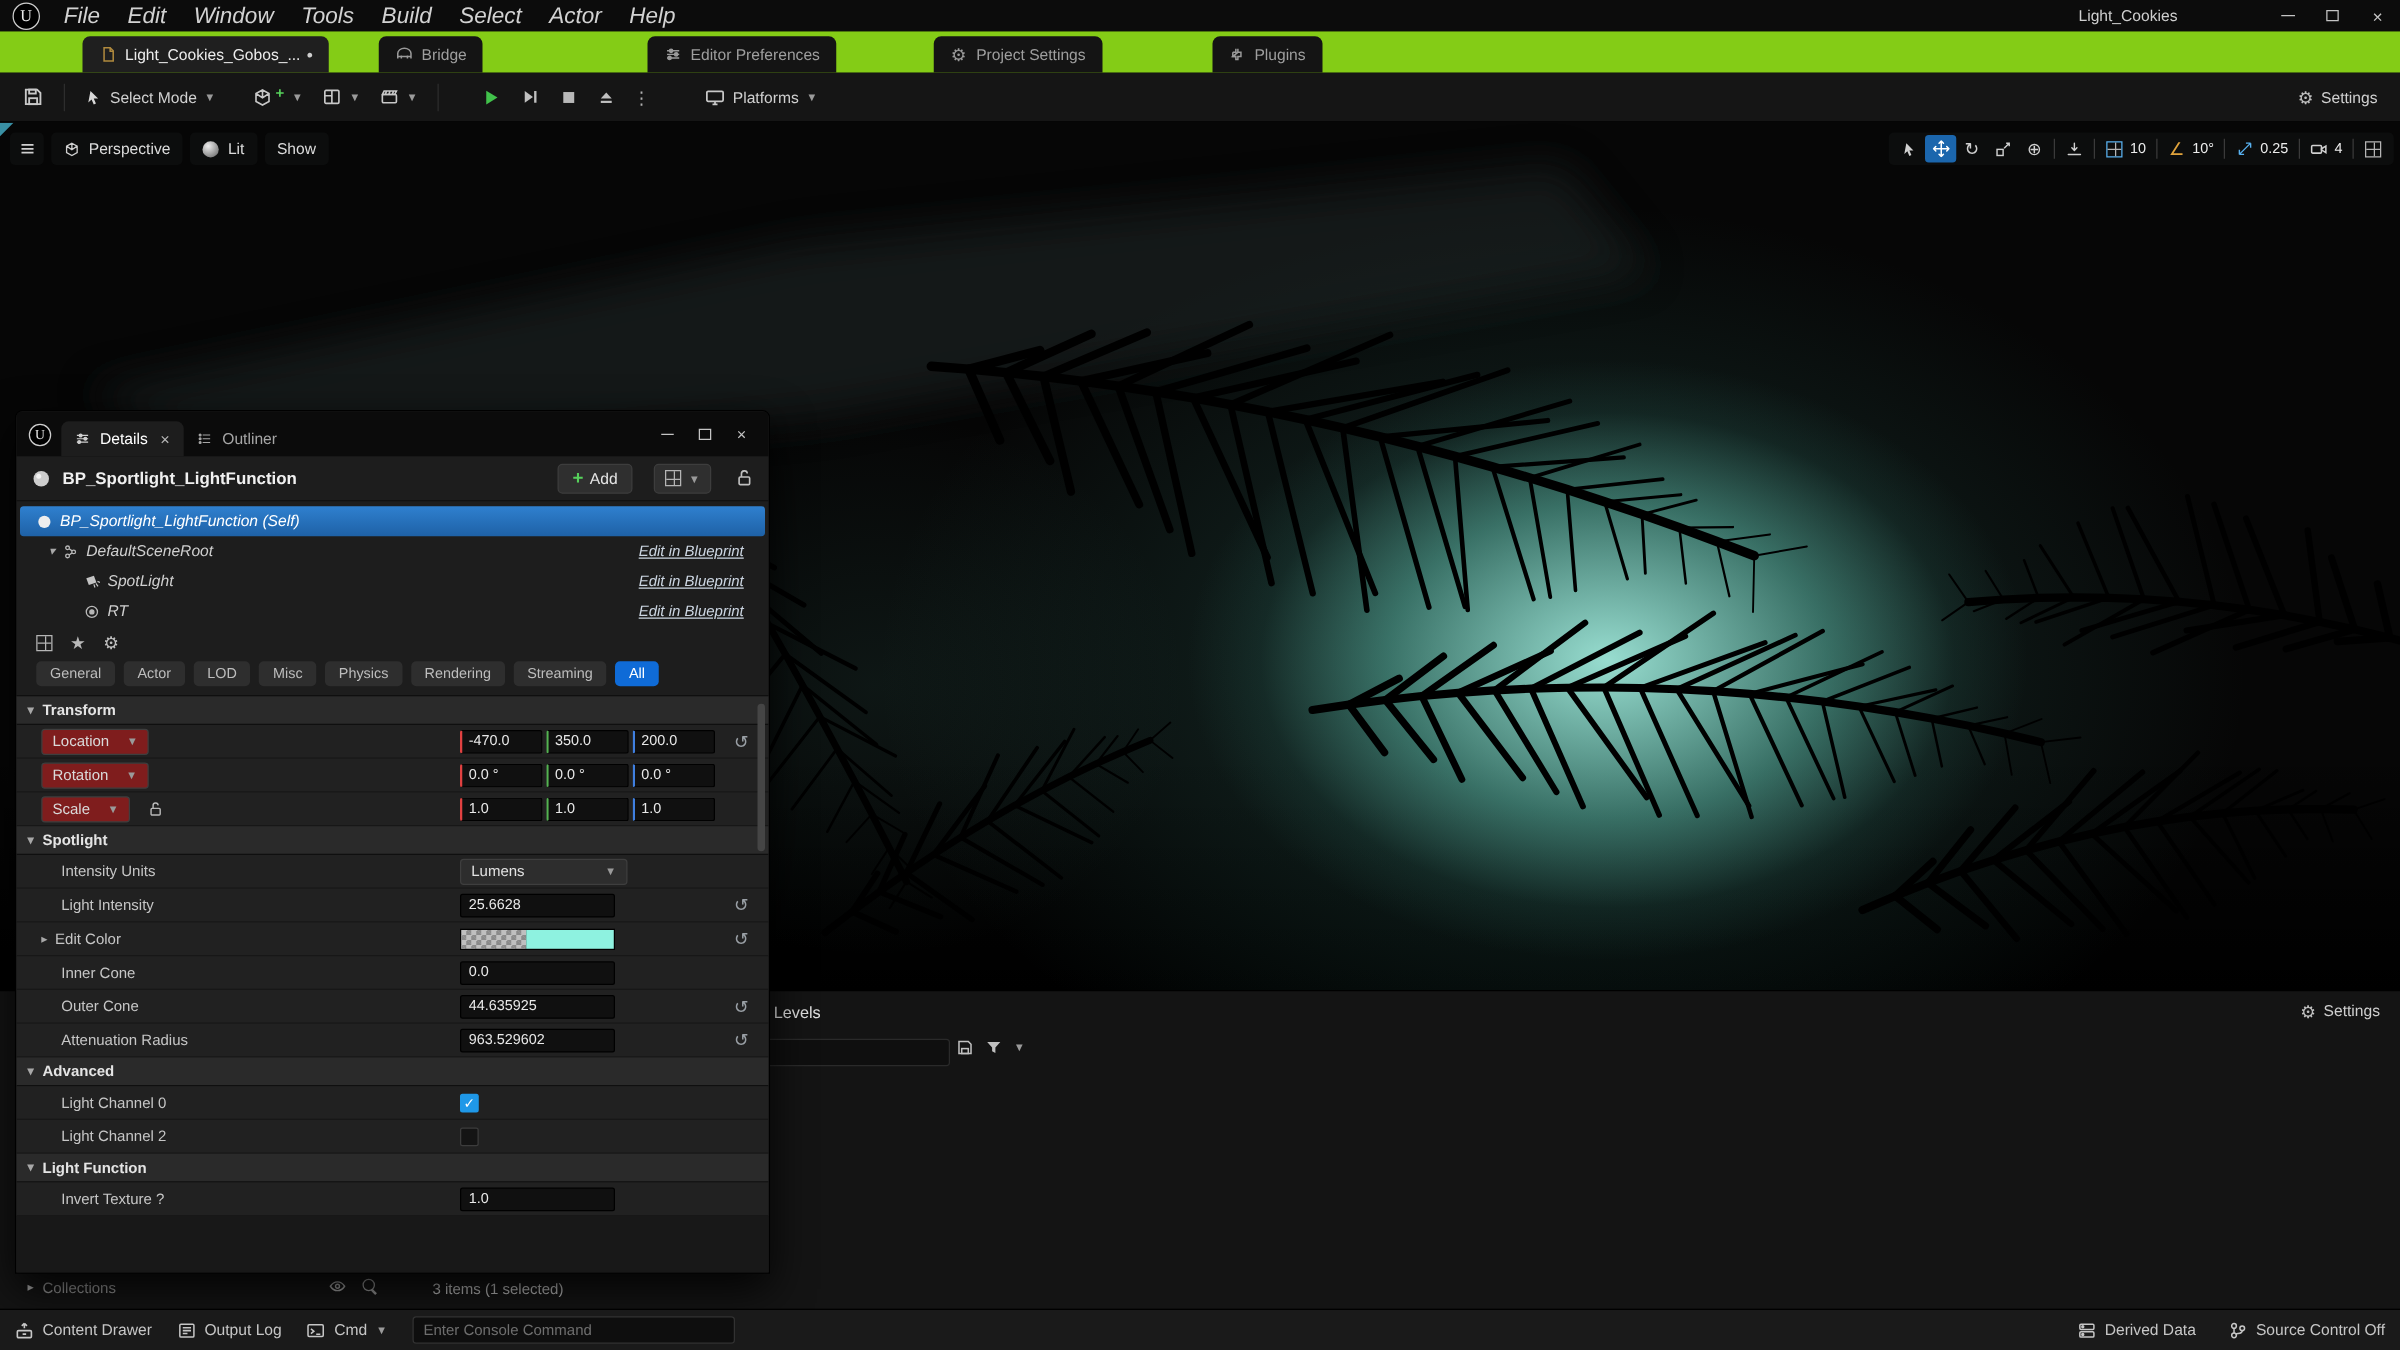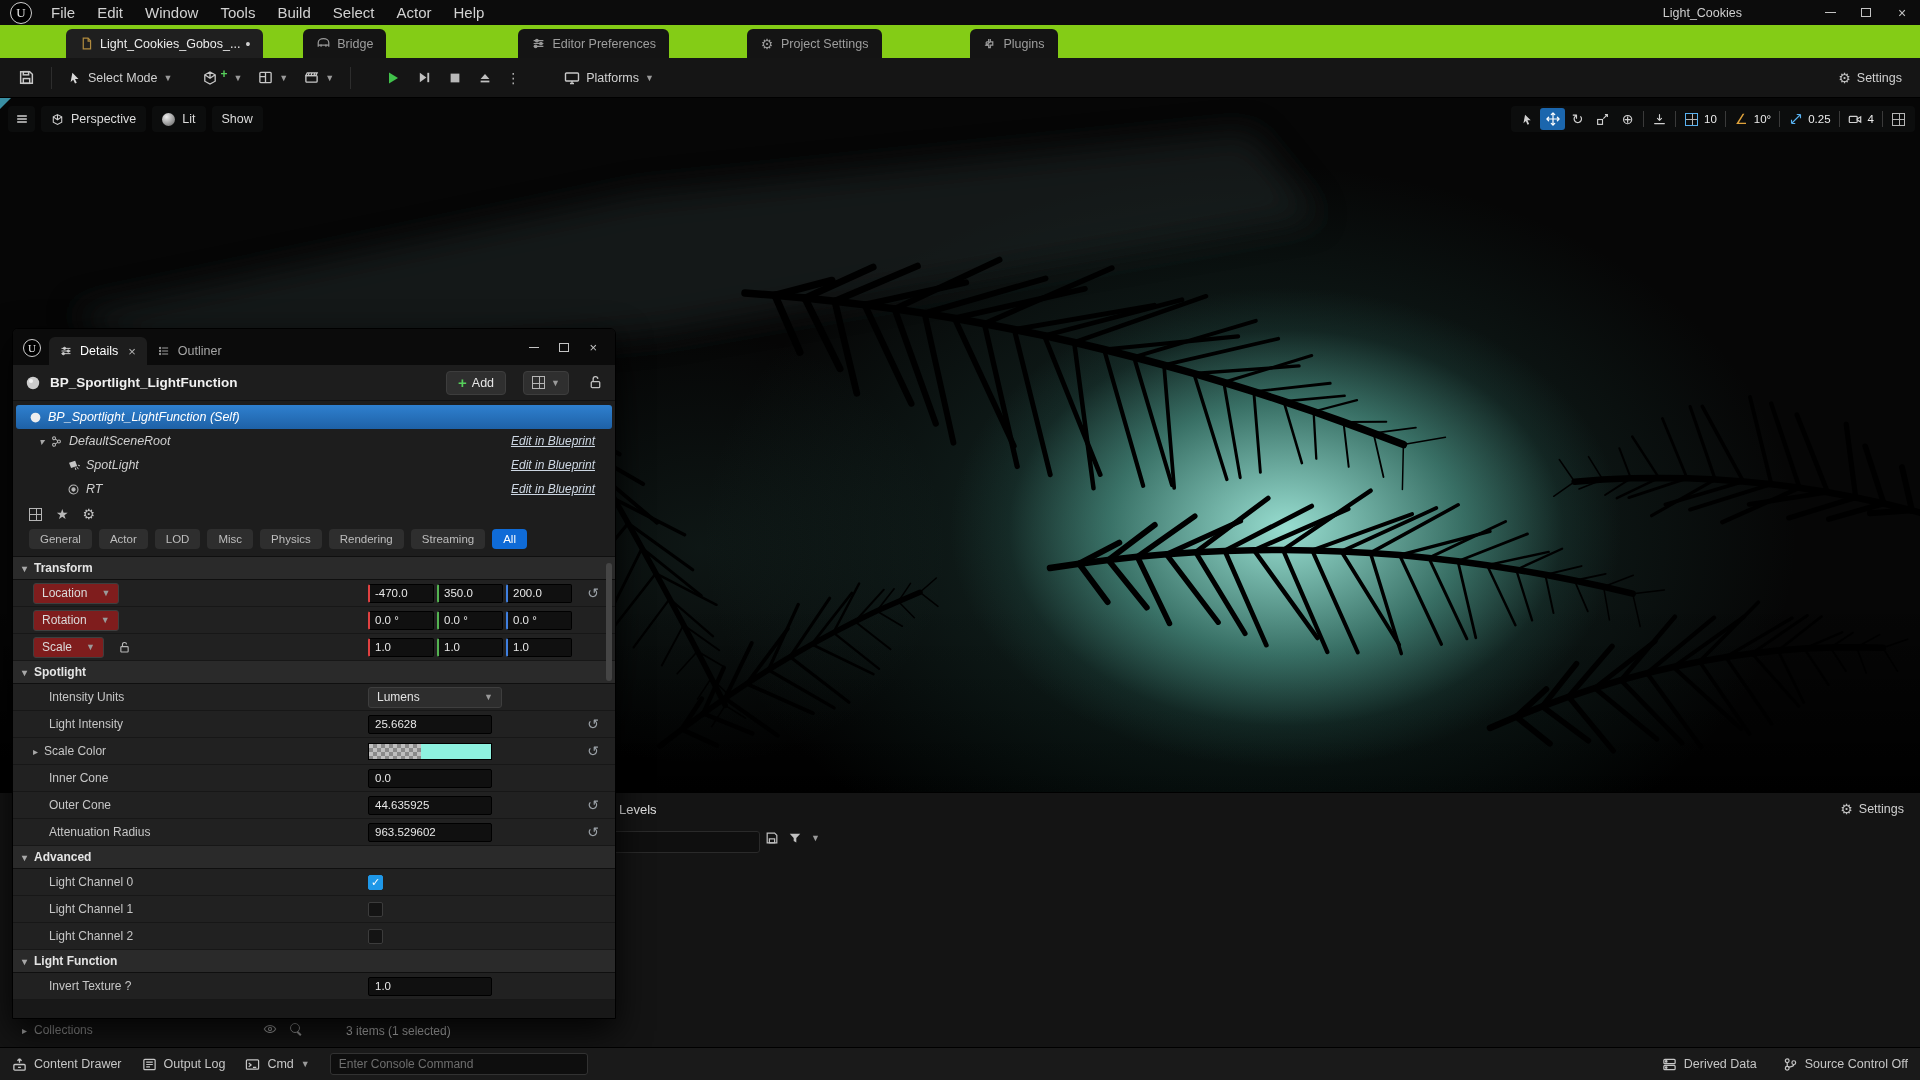--- a/index.html
+++ b/index.html
@@ -4,21 +4,21 @@
 <style>
   html,body{margin:0;padding:0;width:1920px;height:1080px;overflow:hidden;background:#050505;
     font-family:"Liberation Sans",sans-serif;color:#cfcfcf;font-size:13px;}
   *{box-sizing:border-box;cursor:default;}
   .svgi{flex:none;display:block;}
 
   
   .menubar{position:absolute;top:0;left:0;right:0;height:25px;background:#0c0c0c;display:flex;align-items:center;z-index:60;}
   .ue-logo{width:22px;height:22px;margin:0 8px 0 10px;border-radius:50%;border:1.5px solid #cfcfcf;display:flex;align-items:center;justify-content:center;
     font-family:"Liberation Serif",serif;font-size:13px;color:#e8e8e8;background:#000;}
-  .mi{padding:0 11px;height:100%;display:flex;align-items:center;font-size:15px;color:#d2d2d2;}
+  .mi{padding:0 11px;height:100%;display:flex;align-items:center;font-size:18px;color:#d2d2d2;font-style:italic;}
   .menubar-right{margin-left:auto;display:flex;align-items:center;}
   .project-name{font-size:12.5px;color:#cfcfcf;margin-right:70px;}
   .winbtn{width:36px;height:25px;display:flex;align-items:center;justify-content:center;color:#c4c4c4;font-size:14px;}
   .winbtn .minlínea{display:block;width:11px;height:1.5px;background:#c4c4c4;}
   .winbtn .rbox{display:block;width:10px;height:9px;border:1.5px solid #c4c4c4;}
 
   
   .tabbar{position:absolute;top:25px;left:0;right:0;height:33px;background:#84cc16;display:flex;align-items:flex-end;z-index:59;}
   .tab{height:29px;display:flex;align-items:center;gap:7px;padding:0 13px;font-size:12.5px;color:#9e9e9e;background:#141414;border-radius:6px 6px 0 0;}
   .tab.active{background:#1f1f1f;color:#ececec;}
@@ -780,21 +780,21 @@
           <span>Light Intensity</span>
         </div>
       <div class="pval">
         <span class="inputbox">25.6628</span>
         <span class="reset">↺</span>
       </div>
     </div>
     <div class="prow">
       <div class="pname withcaret">
         <span class="caret">▸</span>
-        <span>Scale Color</span>
+        <span>Edit Color</span>
       </div>
       <div class="pval">
         <span class="swatch">
           <span class="checker"></span>
           <span class="solid" style="background:#8ef2e0"></span>
         </span>
         <span class="reset">↺</span>
       </div>
     </div>
     <div class="prow">
@@ -827,28 +827,20 @@
     <div class="cat">
       <span class="caret">▾</span>
       <span>Advanced</span>
     </div>
     <div class="prow">
       <div class="pname">
           <span>Light Channel 0</span>
         </div>
       <div class="pval">
           <span class="cb checked">✓</span>
-        </div>
-    </div>
-    <div class="prow">
-      <div class="pname">
-          <span>Light Channel 1</span>
-        </div>
-      <div class="pval">
-          <span class="cb"></span>
         </div>
     </div>
     <div class="prow">
       <div class="pname">
           <span>Light Channel 2</span>
         </div>
       <div class="pval">
           <span class="cb"></span>
         </div>
     </div>

